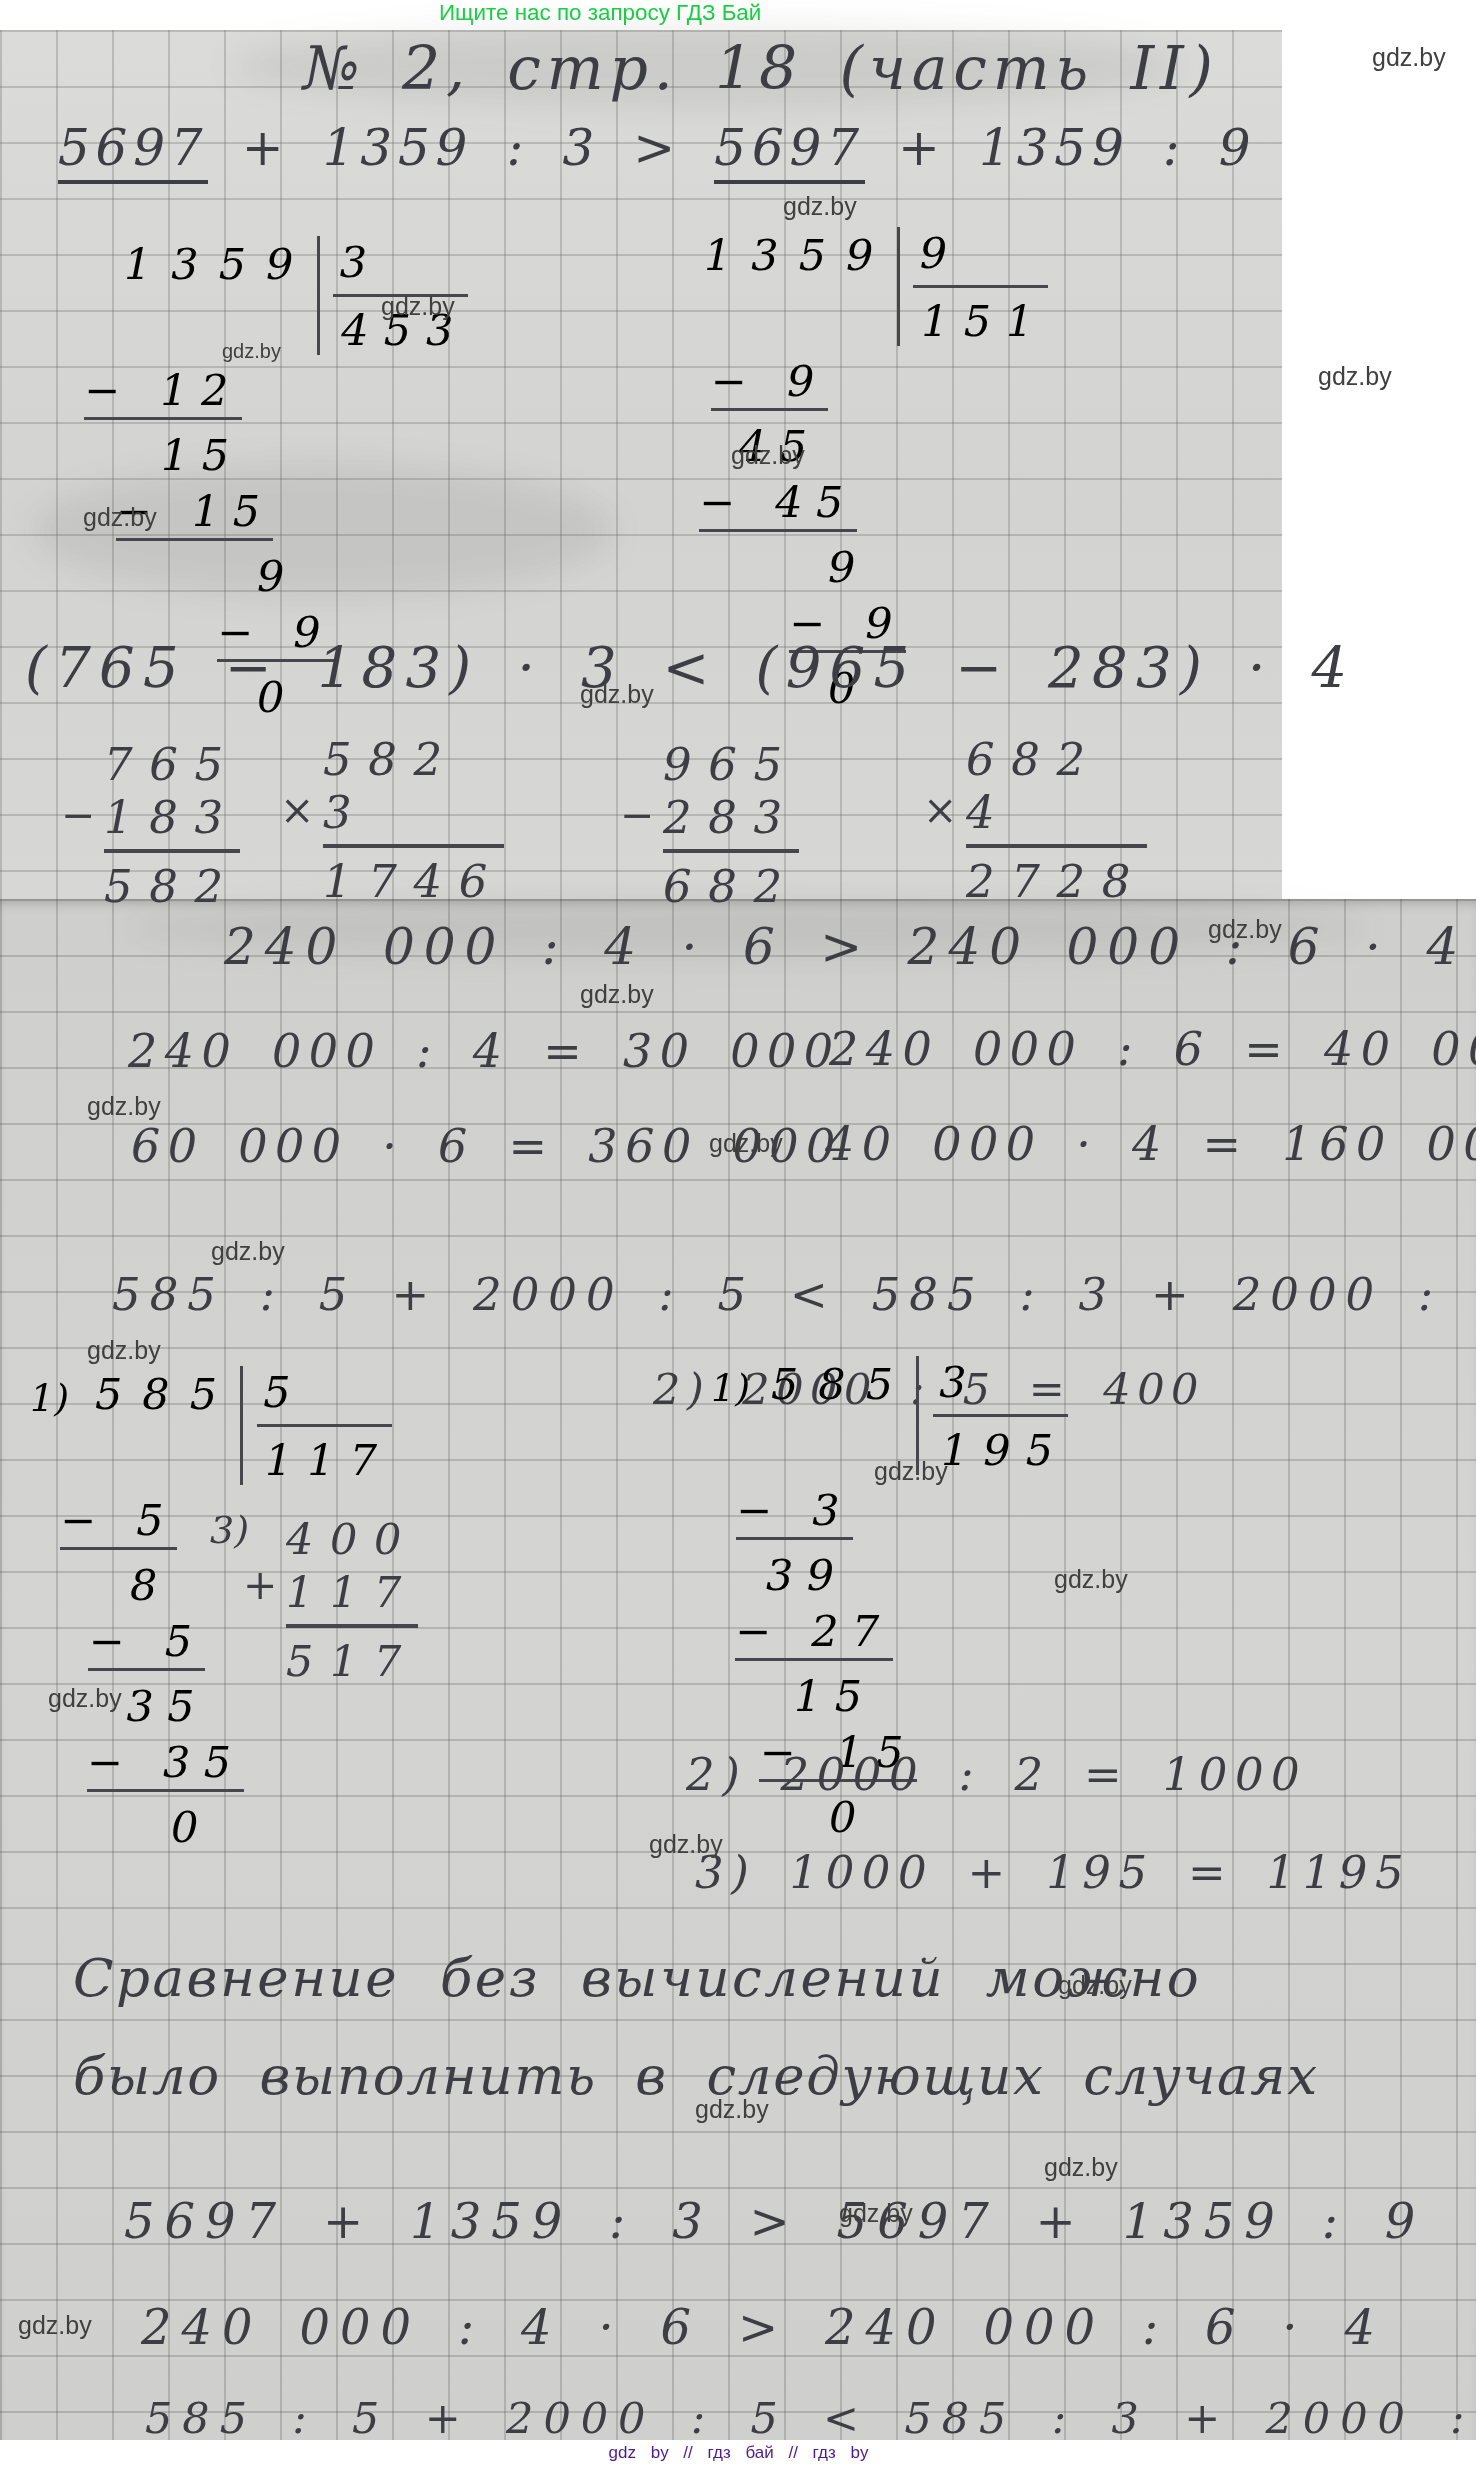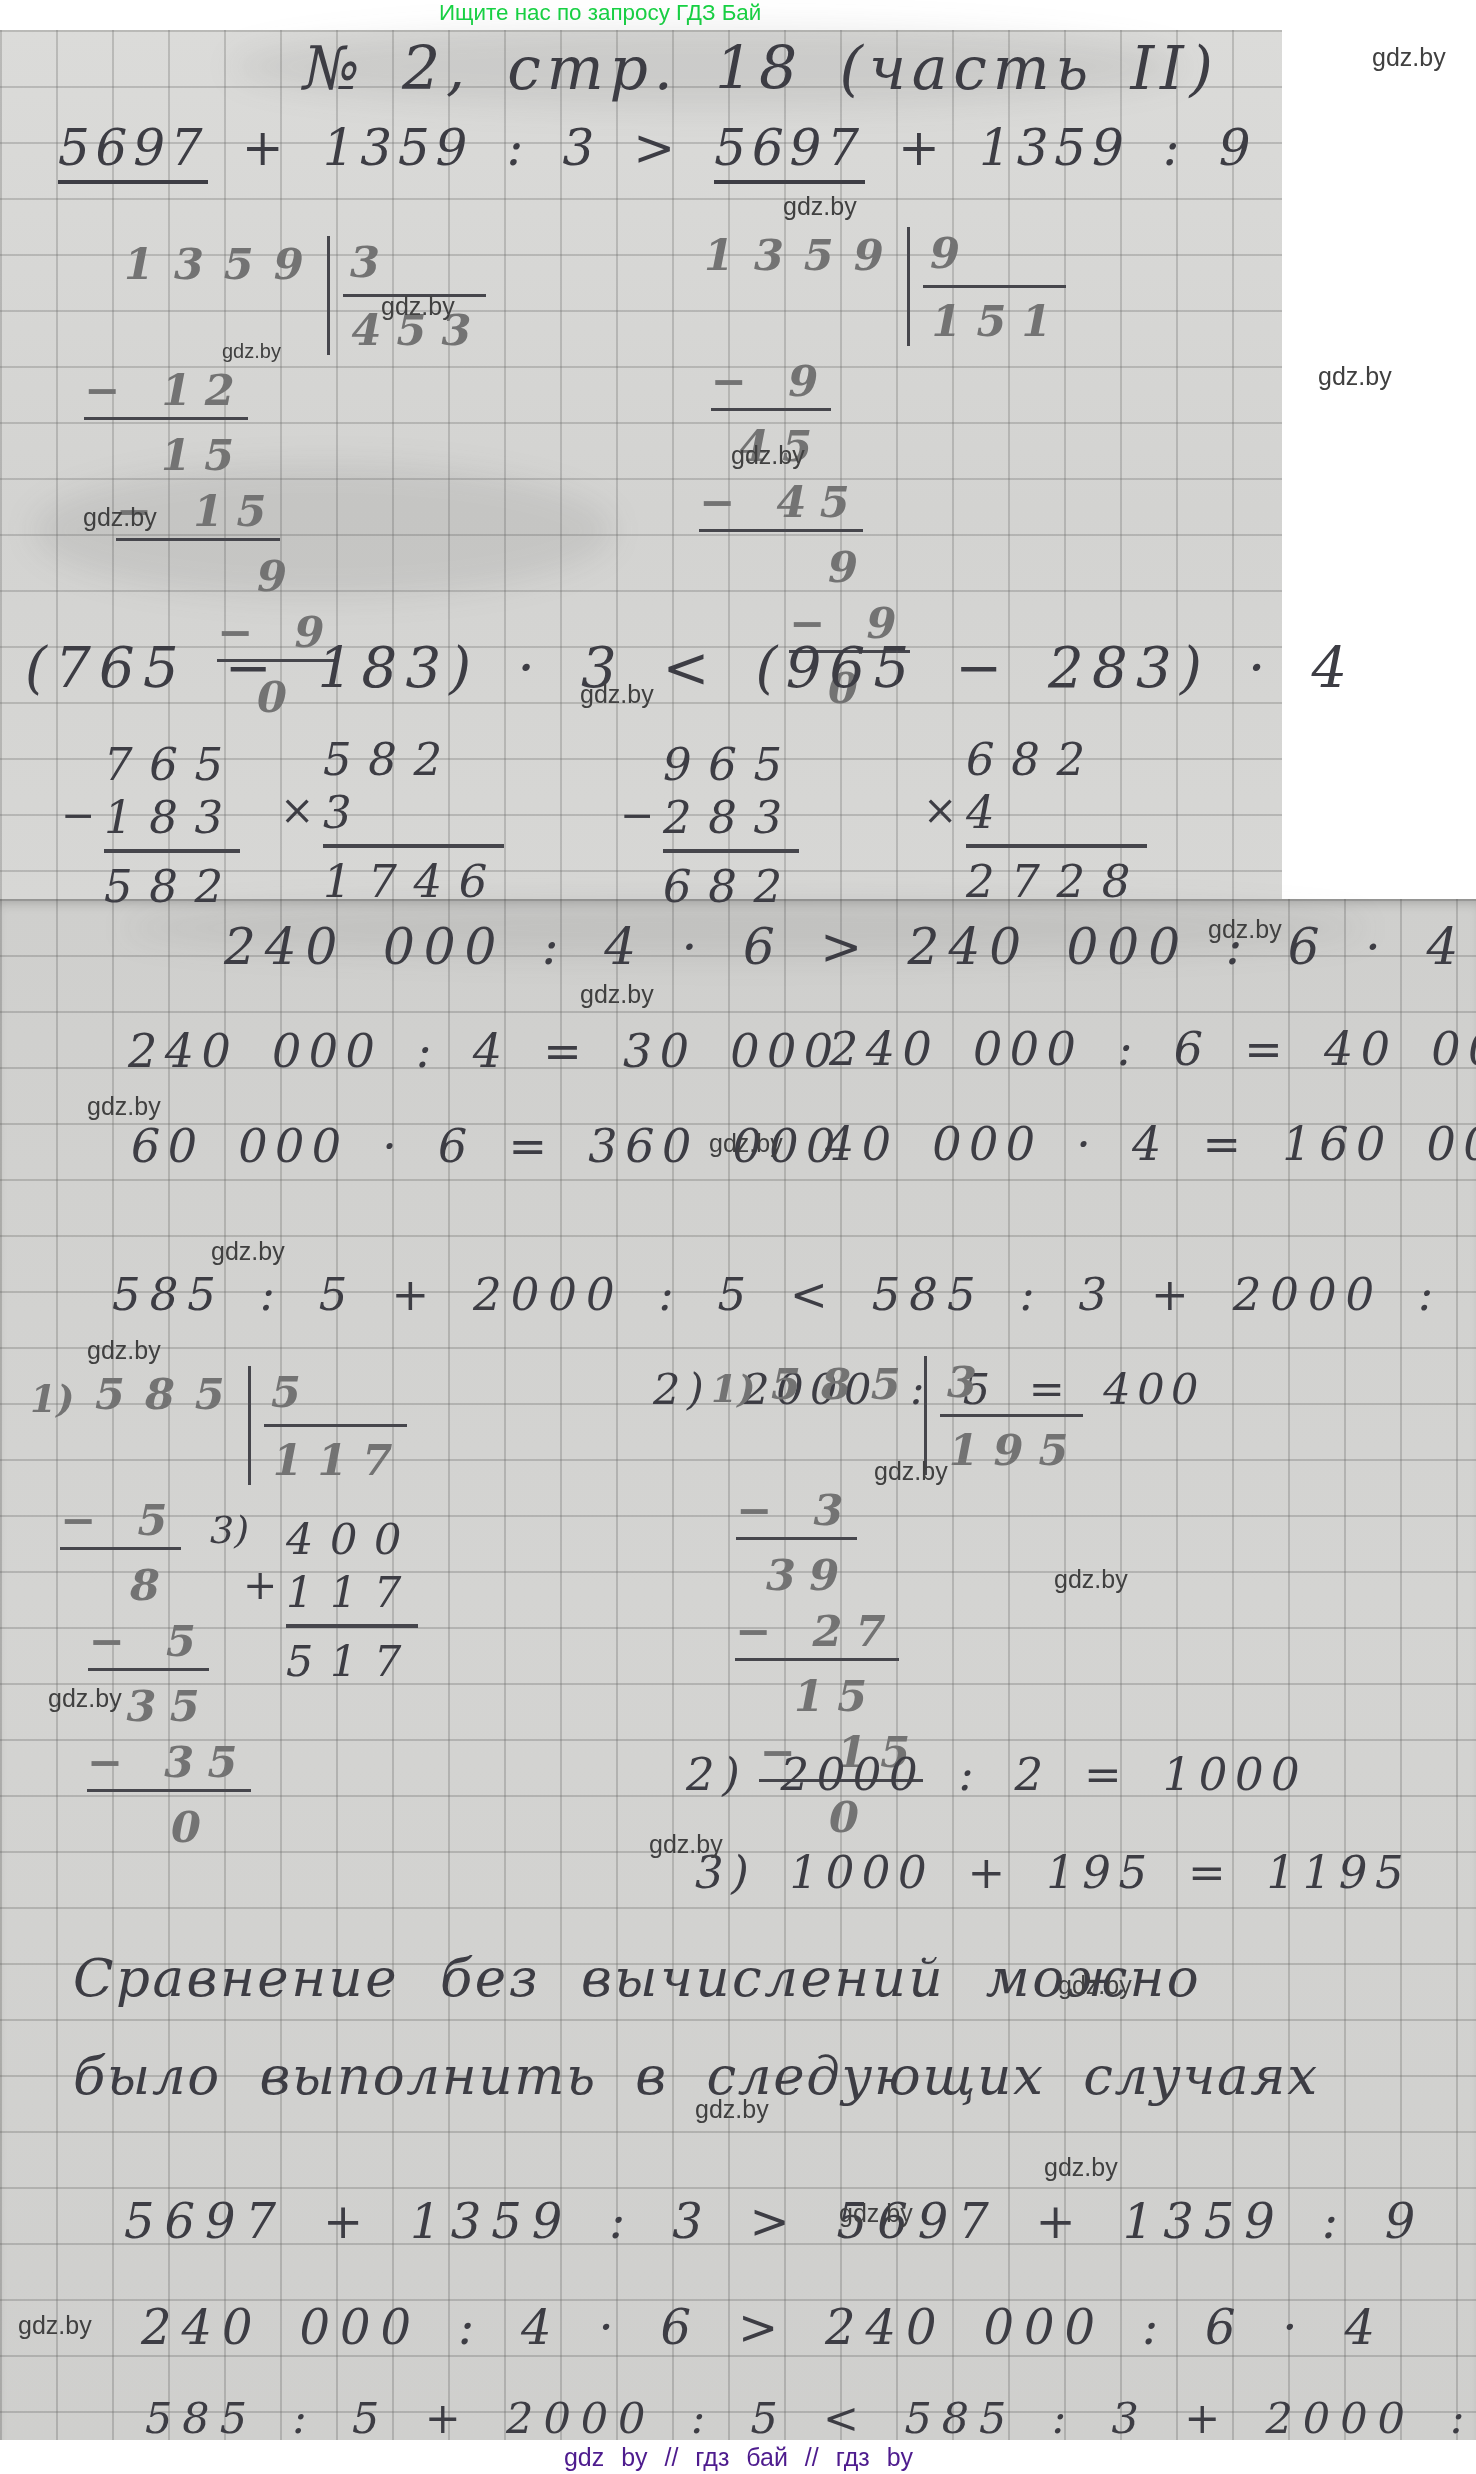--- a/index.html
+++ b/index.html
@@ -34,24 +34,24 @@
   .wm{
     position:absolute;color:#404040;font-family:"Liberation Sans",sans-serif;
     font-style:normal;letter-spacing:0;word-spacing:normal;white-space:nowrap;font-size:25px;
   }
   .promo{
     position:absolute;top:0;left:439px;color:#17d243;font-family:"Liberation Sans",sans-serif;
     font-size:22.4px;white-space:nowrap;
   }
   .site-footer{
     position:absolute;left:0;top:2443px;width:100%;text-align:center;color:#4e1c8e;
-    font-family:"Liberation Sans",sans-serif;font-size:25px;word-spacing:10px;white-space:nowrap;
-  }
-  
-  .ld{position:absolute;color:#737373;font-style:italic;font-size:43px;font-weight:bold;}
+    font-family:"Liberation Sans",sans-serif;font-size:17px;word-spacing:10px;white-space:nowrap;
+  }
+  
+  .ld{position:absolute;color:#000000;font-style:italic;font-size:43px;}
   .ld-top{display:flex;align-items:flex-start;}
   .ld-dividend{letter-spacing:20px;padding-right:3.3px;white-space:nowrap;}
   .ld-right{border-left:3.3px solid #46464c;padding-left:13.3px;margin-top:-3.3px;}
   .ld-divisor{display:block;border-bottom:3.3px solid #46464c;padding:1.7px 46px 6.6px 6.6px;letter-spacing:11.6px;}
   .ld-quotient{display:block;padding:8.3px 0 0 8.3px;letter-spacing:15px;}
   .ld-marker{position:absolute;font-size:38px;}
   .ld-steps{margin-top:8.3px;}
   .ld-step{width:max-content;letter-spacing:13.3px;line-height:60px;white-space:pre;}
   .ld-step.ul{border-bottom:3.3px solid #46464c;line-height:53px;margin-bottom:5px;}
   

